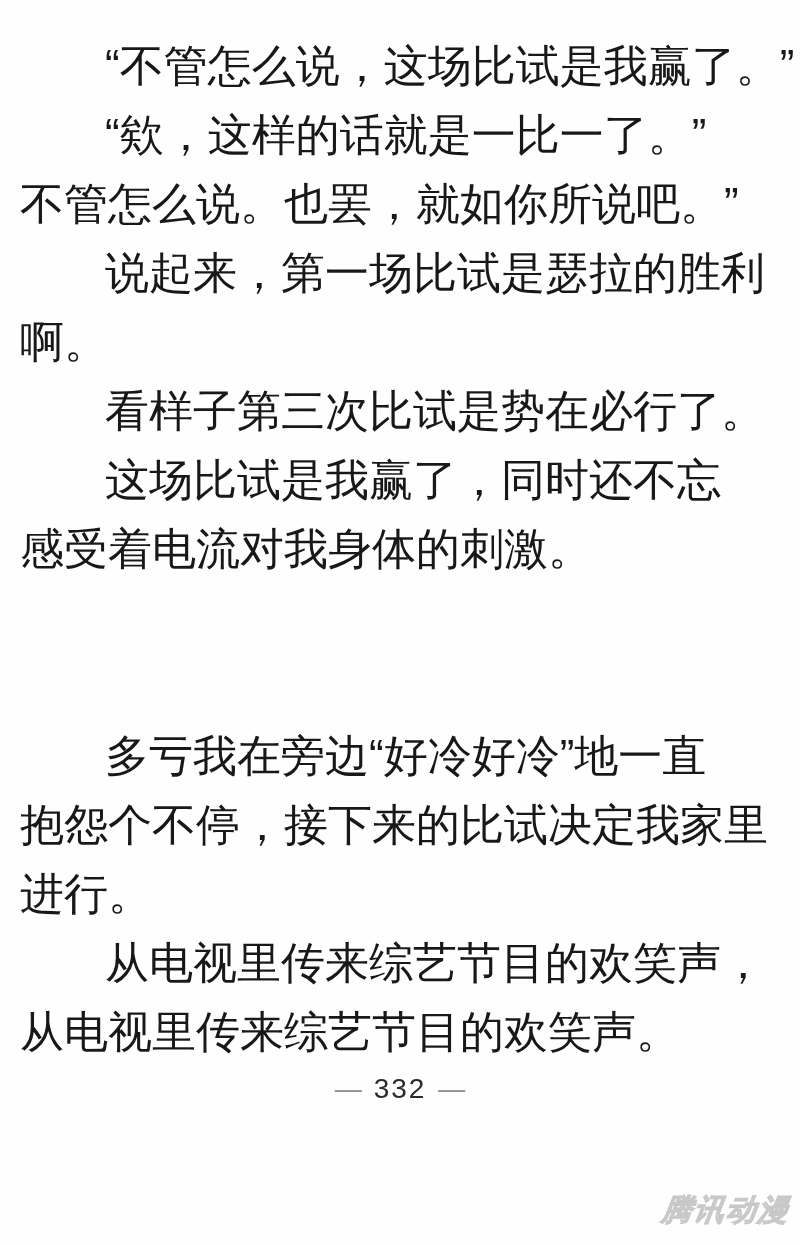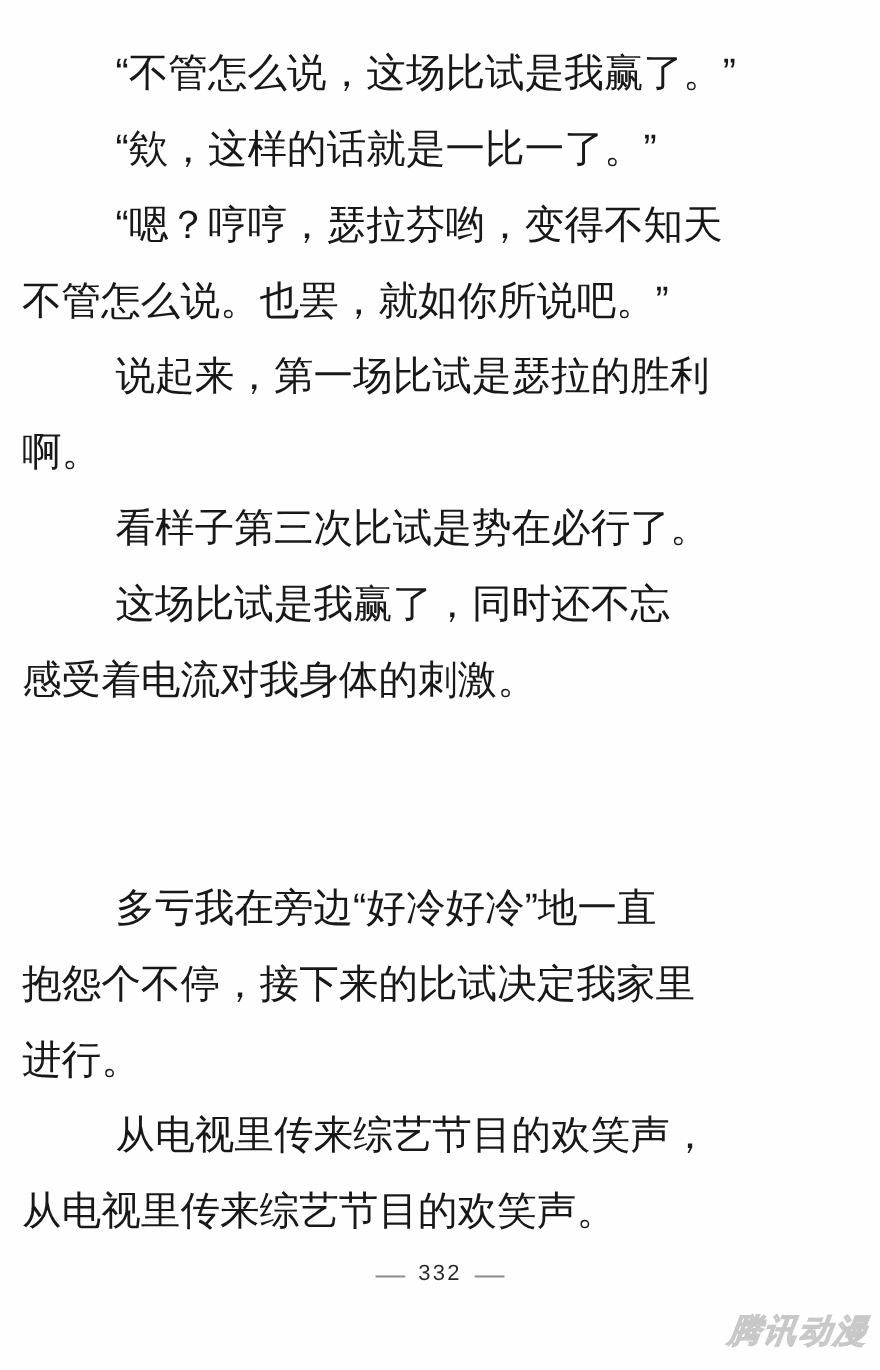--- a/index.html
+++ b/index.html
@@ -14,21 +14,21 @@
     background: #fefefe;
     overflow: hidden;
     font-family: "Liberation Sans", "DejaVu Sans", sans-serif;
   }
   .text-block {
     padding: 31px 18px 0 20px;
   }
   .line {
     height: 69px;
     line-height: 69px;
-    font-size: 36px;
+    font-size: 44px;
     color: #181818;
     white-space: nowrap;
     letter-spacing: 0px;
   }
   .line.indent {
     padding-left: 85px;
   }
   .line.gap-above {
     margin-top: 138px;
   }
@@ -40,21 +40,21 @@
     align-items: center;
     gap: 12px;
   }
   .footer .dash {
     color: #8e8e8e;
     font-size: 27px;
     line-height: 36px;
   }
   .footer .num {
     color: #2b2b2b;
-    font-size: 20px;
+    font-size: 28px;
     line-height: 36px;
     letter-spacing: 2px;
   }
   .watermark {
     position: absolute;
     right: 10px;
     bottom: 14px;
     font-size: 30px;
     font-weight: bold;
     font-style: italic;
@@ -66,21 +66,20 @@
   }
 </style>
 </head>
 <body>
 
 <div class="page">
 
   <div class="text-block">
     <div class="line indent">“不管怎么说，这场比试是我赢了。”</div>
     <div class="line indent">“欸，这样的话就是一比一了。”</div>
-    <div class="line indent">“嗯？哼哼，瑟拉芬哟，变得不知天</div>
     <div class="line">不管怎么说。也罢，就如你所说吧。”</div>
     <div class="line indent">说起来，第一场比试是瑟拉的胜利</div>
     <div class="line">啊。</div>
     <div class="line indent">看样子第三次比试是势在必行了。</div>
     <div class="line indent">这场比试是我赢了，同时还不忘</div>
     <div class="line">感受着电流对我身体的刺激。</div>
     <div class="line indent gap-above">多亏我在旁边“好冷好冷”地一直</div>
     <div class="line">抱怨个不停，接下来的比试决定我家里</div>
     <div class="line">进行。</div>
     <div class="line indent">从电视里传来综艺节目的欢笑声，</div>

